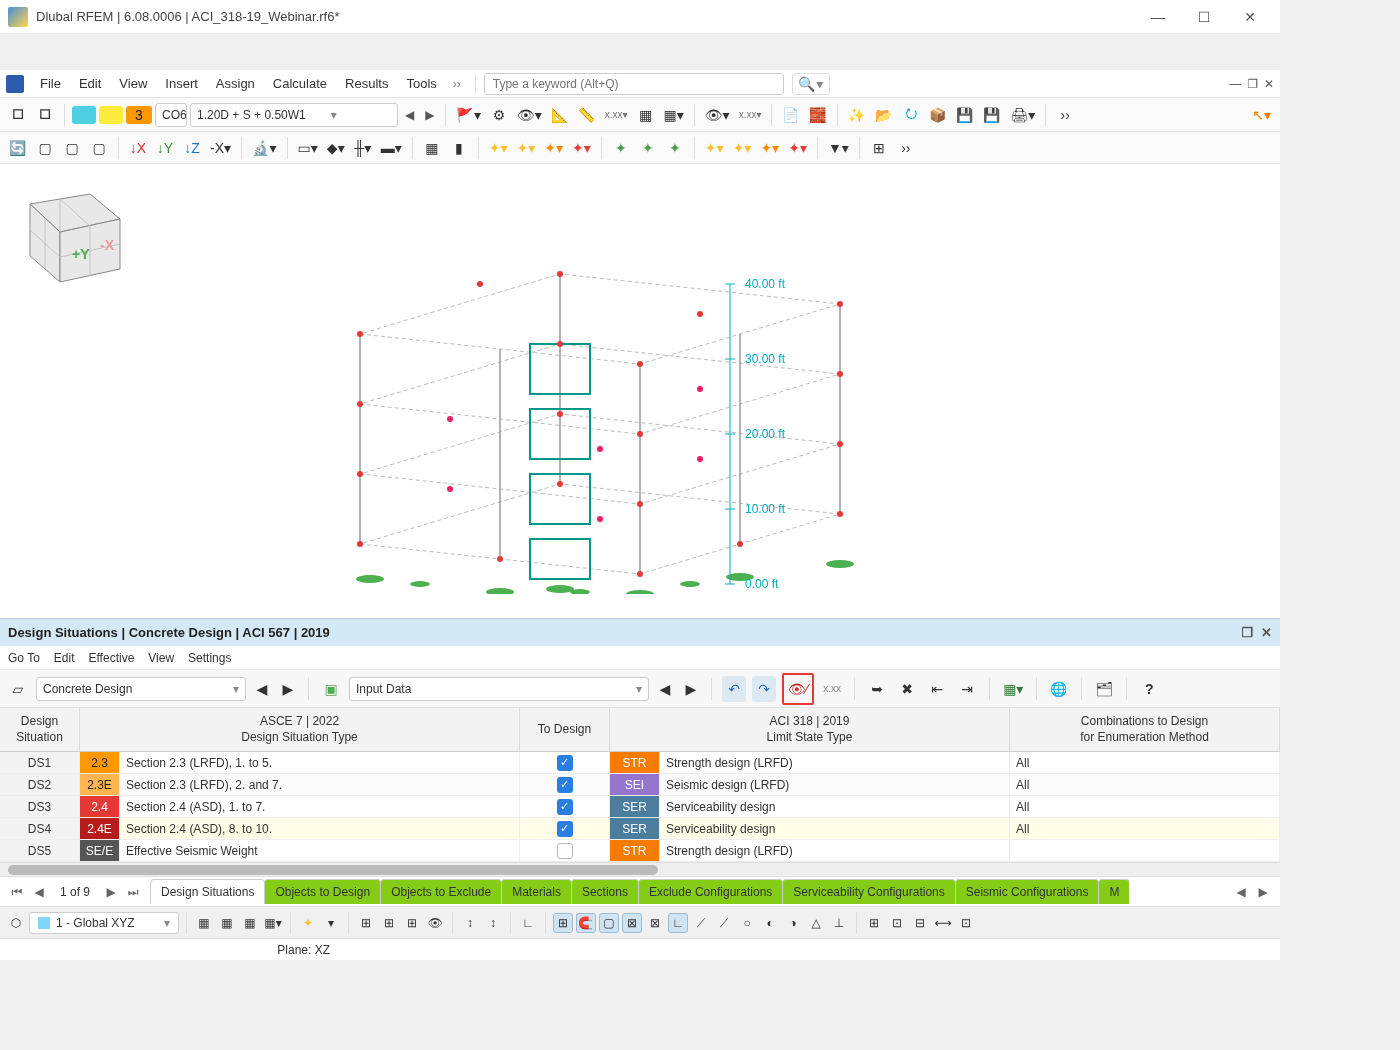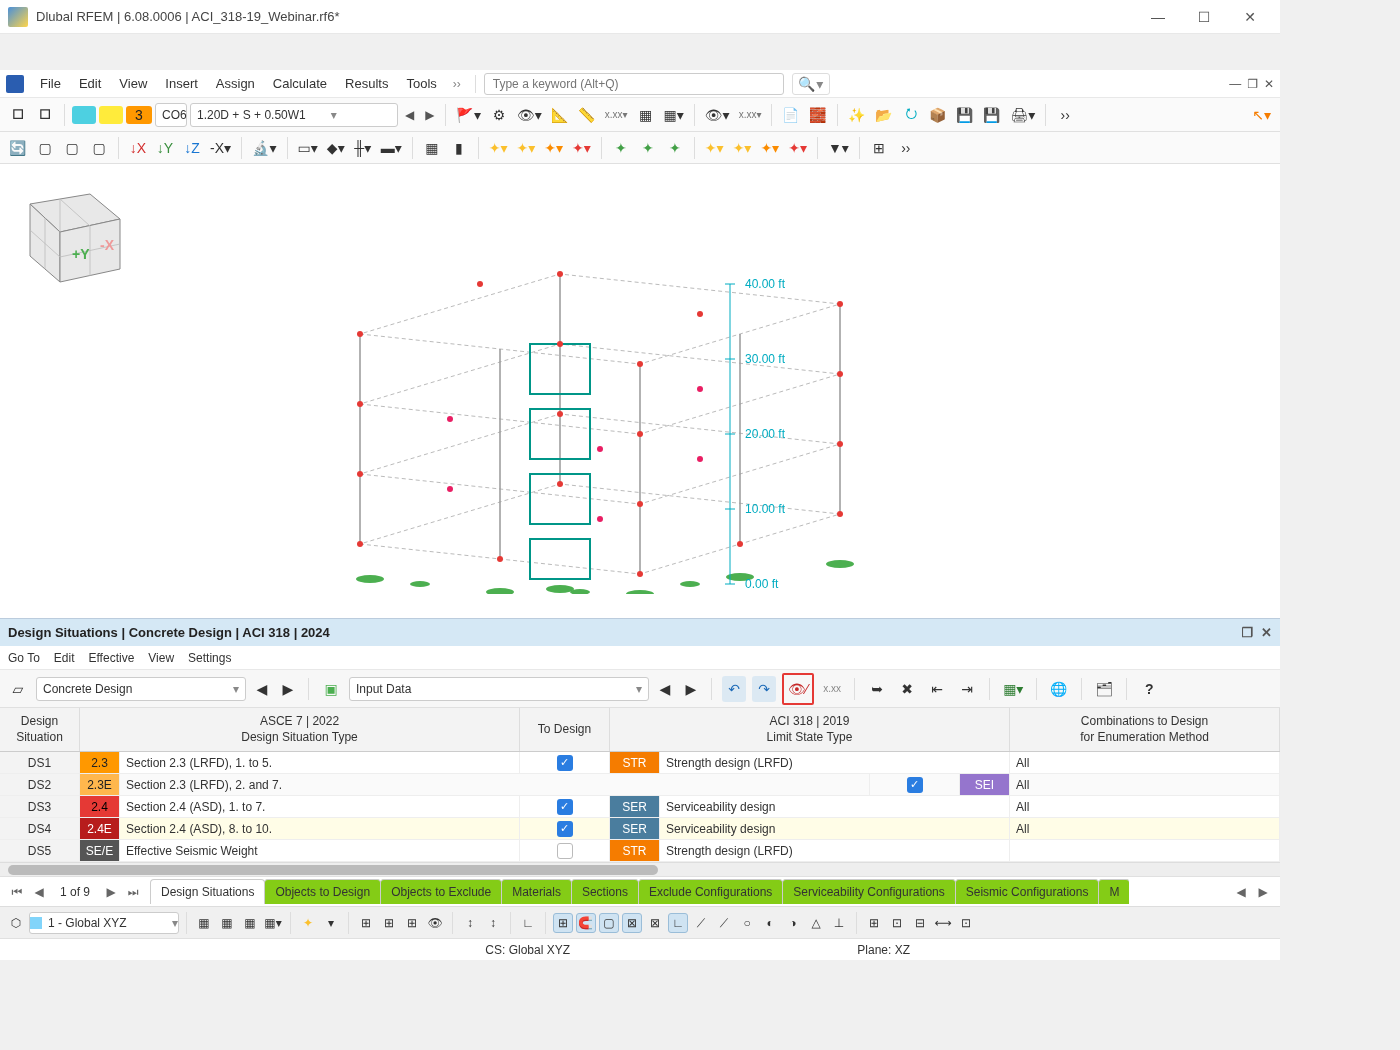--- a/index.html
+++ b/index.html
@@ -44,33 +44,33 @@
 .grid .cell { border-right:1px solid #eee; display:flex; align-items:center; padding:0 6px; font-size:12px;}
 .c-ds{width:80px; justify-content:center; background:#f3f3f3; font-weight:500;}
 .c-badge1{width:40px; justify-content:center; color:#222; font-size:11px; padding:0;}
 .c-type{flex:1; min-width:0;}
 .c-todesign{width:90px; justify-content:center;}
 .c-limit-badge{width:50px; justify-content:center; color:#fff; font-size:11px; padding:0;}
 .c-limit{width:350px;}
 .c-combo{width:270px;}
 .chk { width:16px; height:16px; border-radius:3px; background:#2a7de1; display:flex; align-items:center; justify-content:center; color:#fff; font-size:11px;}
 .chk.off { background:#fff; border:1px solid #bbb;}
-.b-23{background:#ff9800;} .b-23e{background:#ffb74d;} .b-24{background:#e53935;color:#000000;} .b-24e{background:#b71c1c;color:#fff;} .b-see{background:#555;color:#fff;}
+.b-23{background:#ff9800;} .b-23e{background:#ffb74d;} .b-24{background:#e53935;color:#ffffff;} .b-24e{background:#b71c1c;color:#fff;} .b-see{background:#555;color:#fff;}
 .lb-str{background:#f57c00;} .lb-sei{background:#9575cd;} .lb-ser{background:#4a7d9e;}
 .hscroll{height:14px; background:#eee; border-top:1px solid #ddd; position:relative;}
 .hscroll .thumb{position:absolute; left:8px; top:2px; height:10px; width:650px; background:#bbb; border-radius:5px;}
 .pager { height:30px; background:#fff; display:flex; align-items:center; padding:0 6px; border-top:1px solid #e0e0e0;}
 .pager .pgbtn{width:22px; text-align:center; color:#666;}
 .pager .pgtxt{padding:0 10px; font-size:12px;}
 .pager .tabstrip{display:flex; gap:0; margin-left:6px; overflow:hidden;}
 .pager .tab{padding:5px 10px; font-size:12px; border:1px solid #ccc; border-bottom:none; border-radius:4px 4px 0 0; background:#84cc16; margin-right:-1px;}
 .pager .tab.sel{background:#fff; font-weight:500;}
 .pager .navend{margin-left:auto; display:flex;}
 .bottombar{height:32px; background:#f0f0f0; display:flex; align-items:center; padding:0 6px; gap:3px; border-top:1px solid #ddd;}
-.bottombar .plane{height:22px; border:1px solid #ccc; background:#fff; border-radius:3px; padding:0 0; display:flex; align-items:center; gap:6px; font-size:12px;}
+.bottombar .plane{height:22px; border:1px solid #ccc; background:#fff; border-radius:3px; padding:0 8px; display:flex; align-items:center; gap:6px; font-size:12px;}
 .bottombar .ic{width:20px; height:20px; display:flex; align-items:center; justify-content:center; border-radius:3px;}
 .bottombar .ic.on{background:#cfe3f2; border:1px solid #9abdd8;}
 .statusbar{height:22px; background:#fff; border-top:1px solid #e0e0e0; display:flex; align-items:center; font-size:12px; color:#333;}
 .statusbar .s1{flex:0 0 580px; text-align:right; padding-right:10px;}
 .statusbar .s2{flex:0 0 340px; text-align:right; padding-right:10px;}
 </style>
 </head>
 <body>
 
 <div class="titlebar">
@@ -292,21 +292,21 @@
         <line x1="90" y1="62" x2="90" y2="112"></line>
       <line x1="60" y1="35" x2="90" y2="62"></line>
         <line x1="60" y1="35" x2="60" y2="68"></line>
     </g>
     <text x="72" y="95" fill="#4caf50" font-size="14" font-weight="bold">+Y</text>
     <text x="100" y="86" fill="#ef9a9a" font-size="14" font-weight="bold">-X</text>
   </svg>
 </div>
 
 <div class="panel-title">
-  <span>Design Situations | Concrete Design | ACI 318 | 2024</span>
+  <span>Design Situations | Concrete Design | ACI 567 | 2019</span>
   <div class="pbtns">
     <span>❐</span>
     <span>✕</span>
   </div>
 </div>
 
 <div class="panel-menu">
   <span>Go To</span>
   <span>Edit</span>
   <span>Effective</span>
@@ -386,20 +386,21 @@
         <div class="cell c-combo">All</div>
       </div>
       <div class="row alt">
         <div class="cell c-ds">DS2</div>
         <div class="cell c-badge1 b-23e">2.3E</div>
         <div class="cell c-type">Section 2.3 (LRFD), 2. and 7.</div>
         <div class="cell c-todesign">
           <div class="chk ">✓</div>
         </div>
         <div class="cell c-limit-badge lb-sei">SEI</div>
+        <div class="cell c-limit">Seismic design (LRFD)</div>
         <div class="cell c-combo">All</div>
       </div>
       <div class="row">
         <div class="cell c-ds">DS3</div>
         <div class="cell c-badge1 b-24">2.4</div>
         <div class="cell c-type">Section 2.4 (ASD), 1. to 7.</div>
         <div class="cell c-todesign">
           <div class="chk ">✓</div>
         </div>
         <div class="cell c-limit-badge lb-ser">SER</div>
@@ -498,15 +499,14 @@
   <div class="ic">⊥</div>
   <div class="tsep"></div>
   <div class="ic">⊞</div>
   <div class="ic">⊡</div>
   <div class="ic">⊟</div>
   <div class="ic">⟷</div>
   <div class="ic">⊡</div>
 </div>
 
 <div class="statusbar">
-  <div class="s1">CS: Global XYZ</div>
   <div class="s2">Plane: XZ</div>
 </div>
 
 </body></html>

